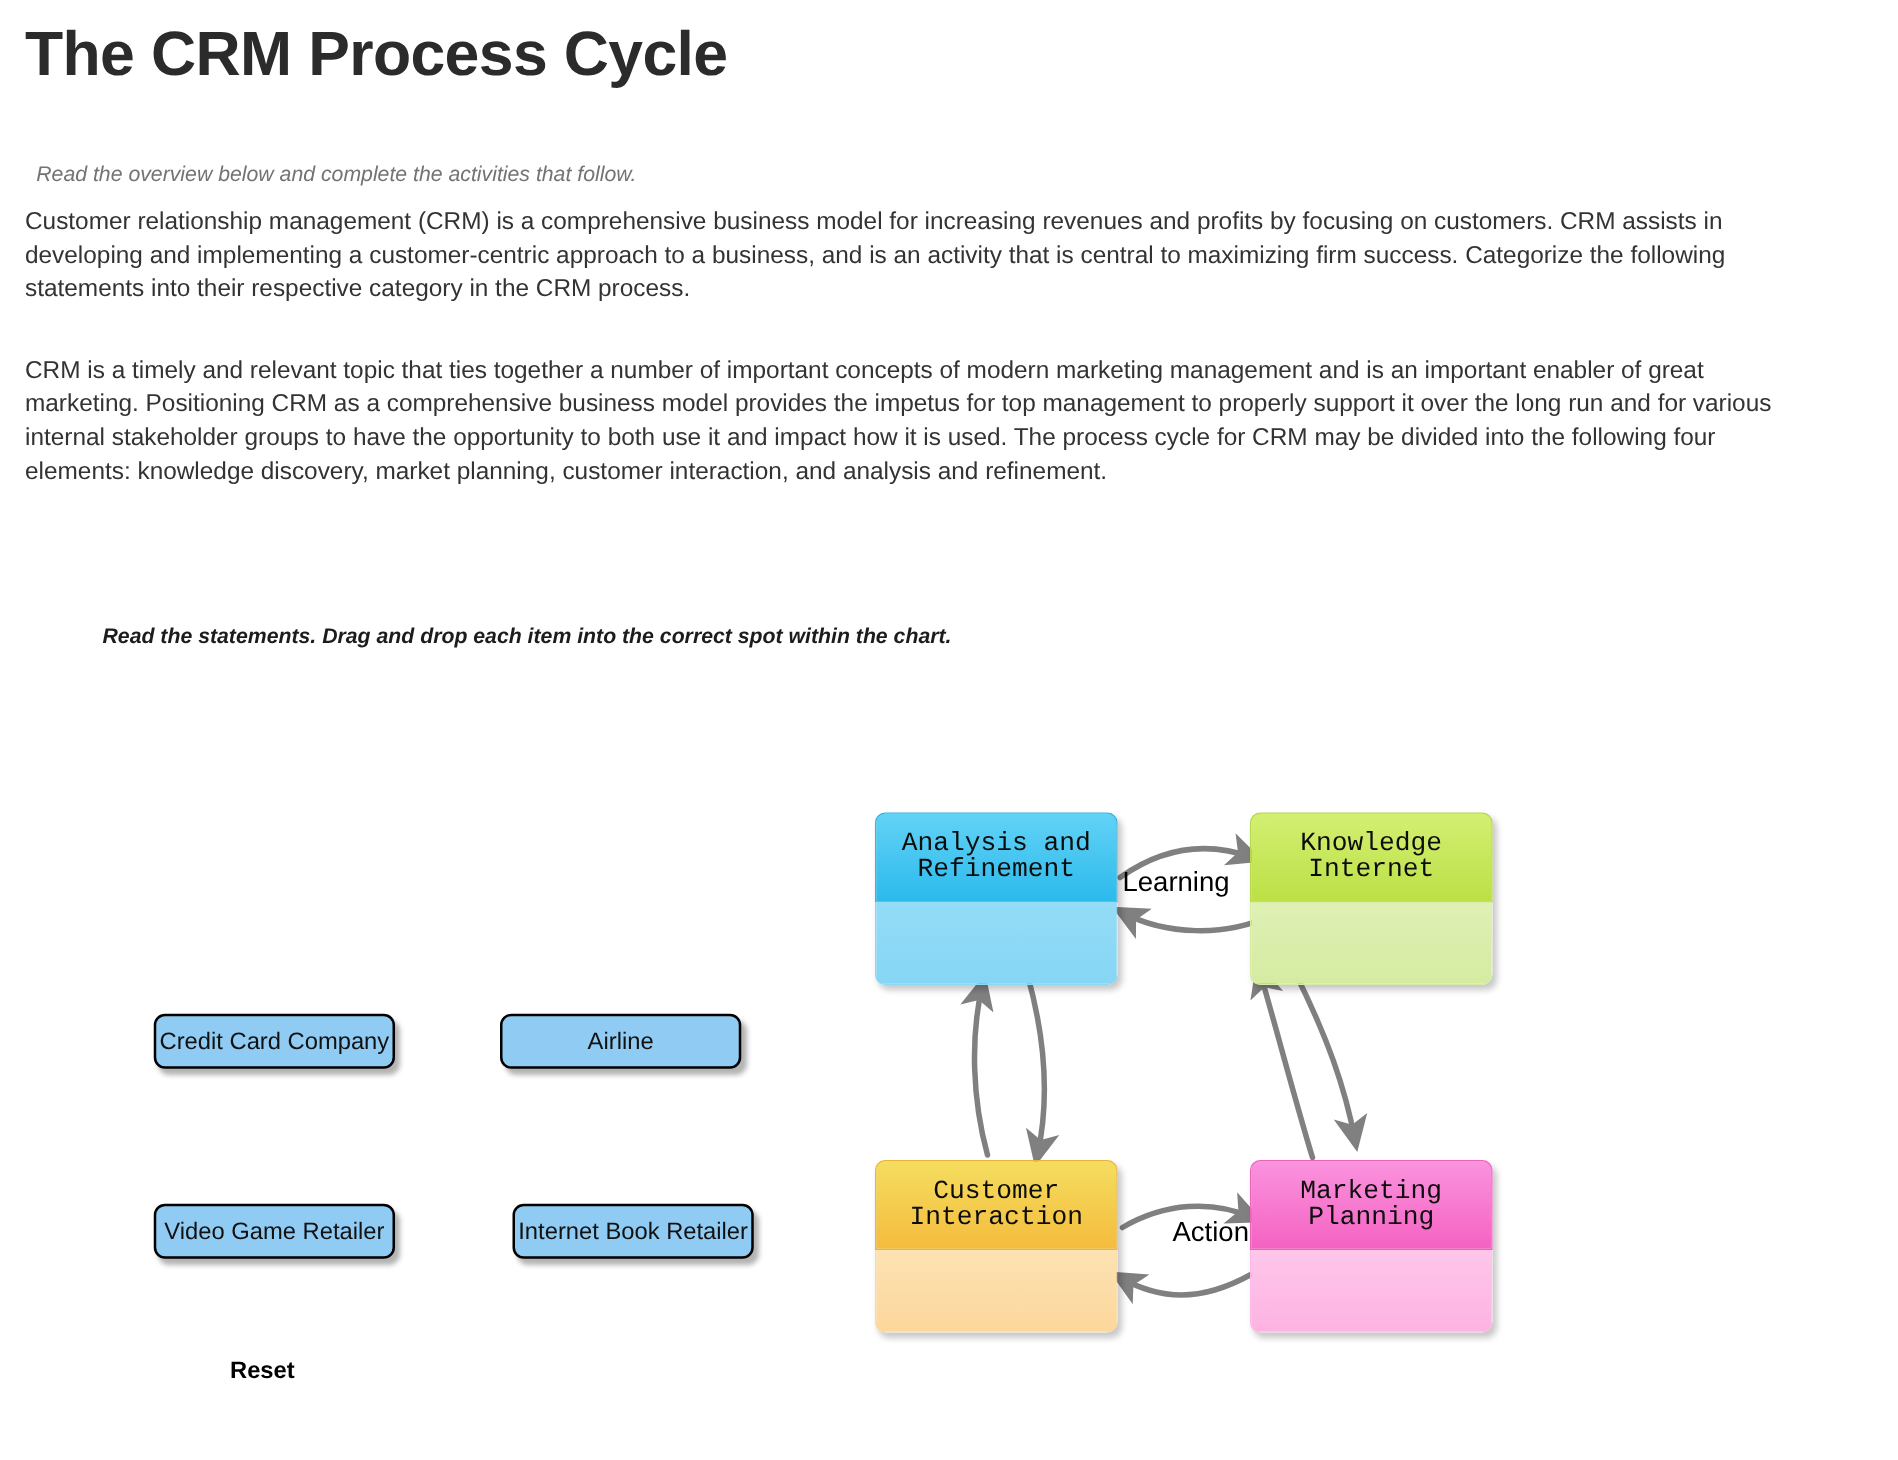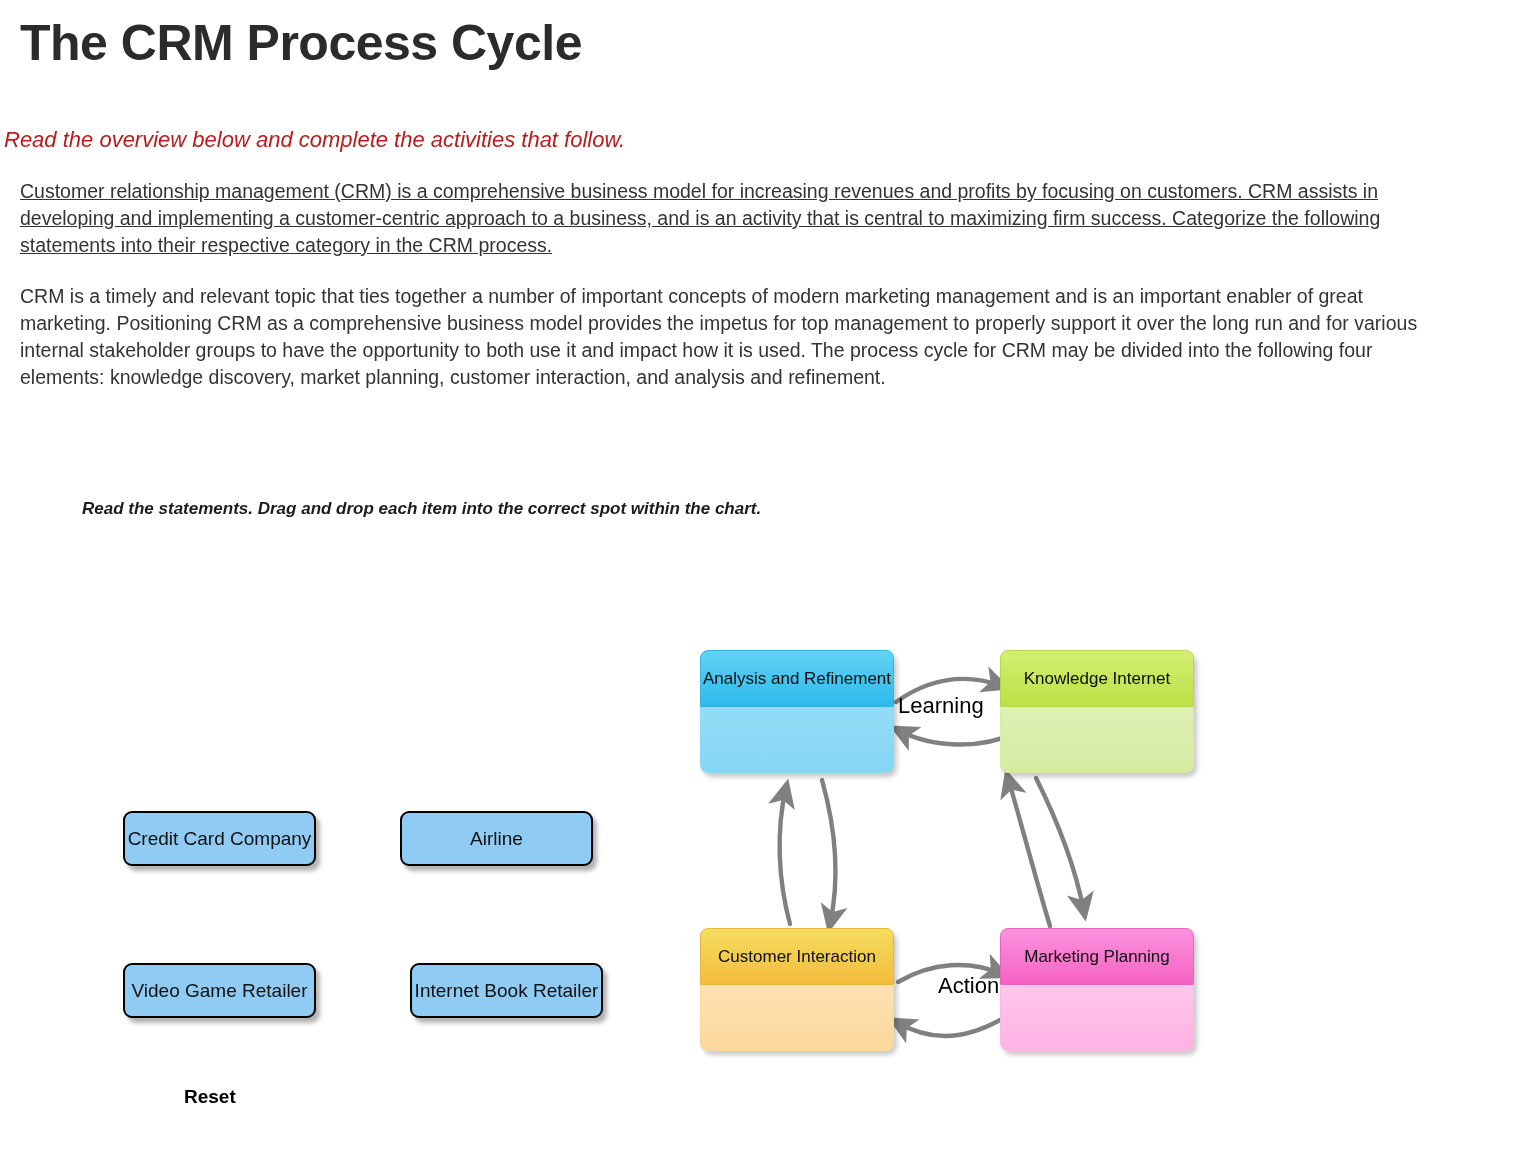--- a/index.html
+++ b/index.html
@@ -22,54 +22,54 @@
     left: 20px;
     top: 14px;
     font-size: 50px;
     line-height: 58px;
     font-weight: bold;
     letter-spacing: -0.5px;
     color: #2b2b2b;
   }
   #overview-lead {
     position: absolute;
-    left: 4px;
+    left: 29px;
     top: 127px;
-    font-size: 22px;
+    font-size: 17px;
     line-height: 26px;
     font-style: italic;
-    color: #b91c1c;
+    color: #737373;
   }
   .body-para {
     position: absolute;
     left: 20px;
     width: 1420px;
     font-size: 19.5px;
     line-height: 27px;
     color: #333333;
   }
-  #para-1 { top: 178px; text-decoration: underline; }
+  #para-1 { top: 164px; }
   #para-2 { top: 283px; }
 
   #drag-instructions {
     position: absolute;
     left: 82px;
     top: 496px;
     font-size: 17px;
     line-height: 26px;
     font-style: italic;
     font-weight: 600;
     color: #1c1c1c;
   }
 
   
   .drag-item {
     position: absolute;
     width: 193px;
-    height: 55px;
+    height: 44px;
     box-sizing: border-box;
     background: #8fcbf2;
     border: 2px solid #000000;
     border-radius: 9px;
     box-shadow: 4px 5px 4px rgba(0,0,0,0.30);
     display: flex;
     align-items: center;
     justify-content: center;
     text-align: center;
     font-size: 19px;
@@ -107,30 +107,31 @@
     width: 560px;
     height: 450px;
   }
   .cycle-node {
     position: absolute;
     width: 194px;
     border-radius: 9px;
     box-shadow: 3px 4px 5px rgba(0,0,0,0.22);
   }
   .node-header {
-    height: 57px;
+    height: 72px;
     box-sizing: border-box;
     border-radius: 8px 8px 0 0;
     display: flex;
     align-items: center;
     justify-content: center;
     text-align: center;
-    font-size: 17px;
+    font-size: 21px;
     line-height: 21px;
     color: #0d0d0d;
+    font-family: Liberation Mono, monospace;
   }
   .node-dropzone {
     height: 66px;
     box-sizing: border-box;
     border-radius: 0 0 8px 8px;
   }
 
   
   #node-analysis  { left: 20px;  top: 20px; }
   #node-knowledge { left: 320px; top: 20px; }

